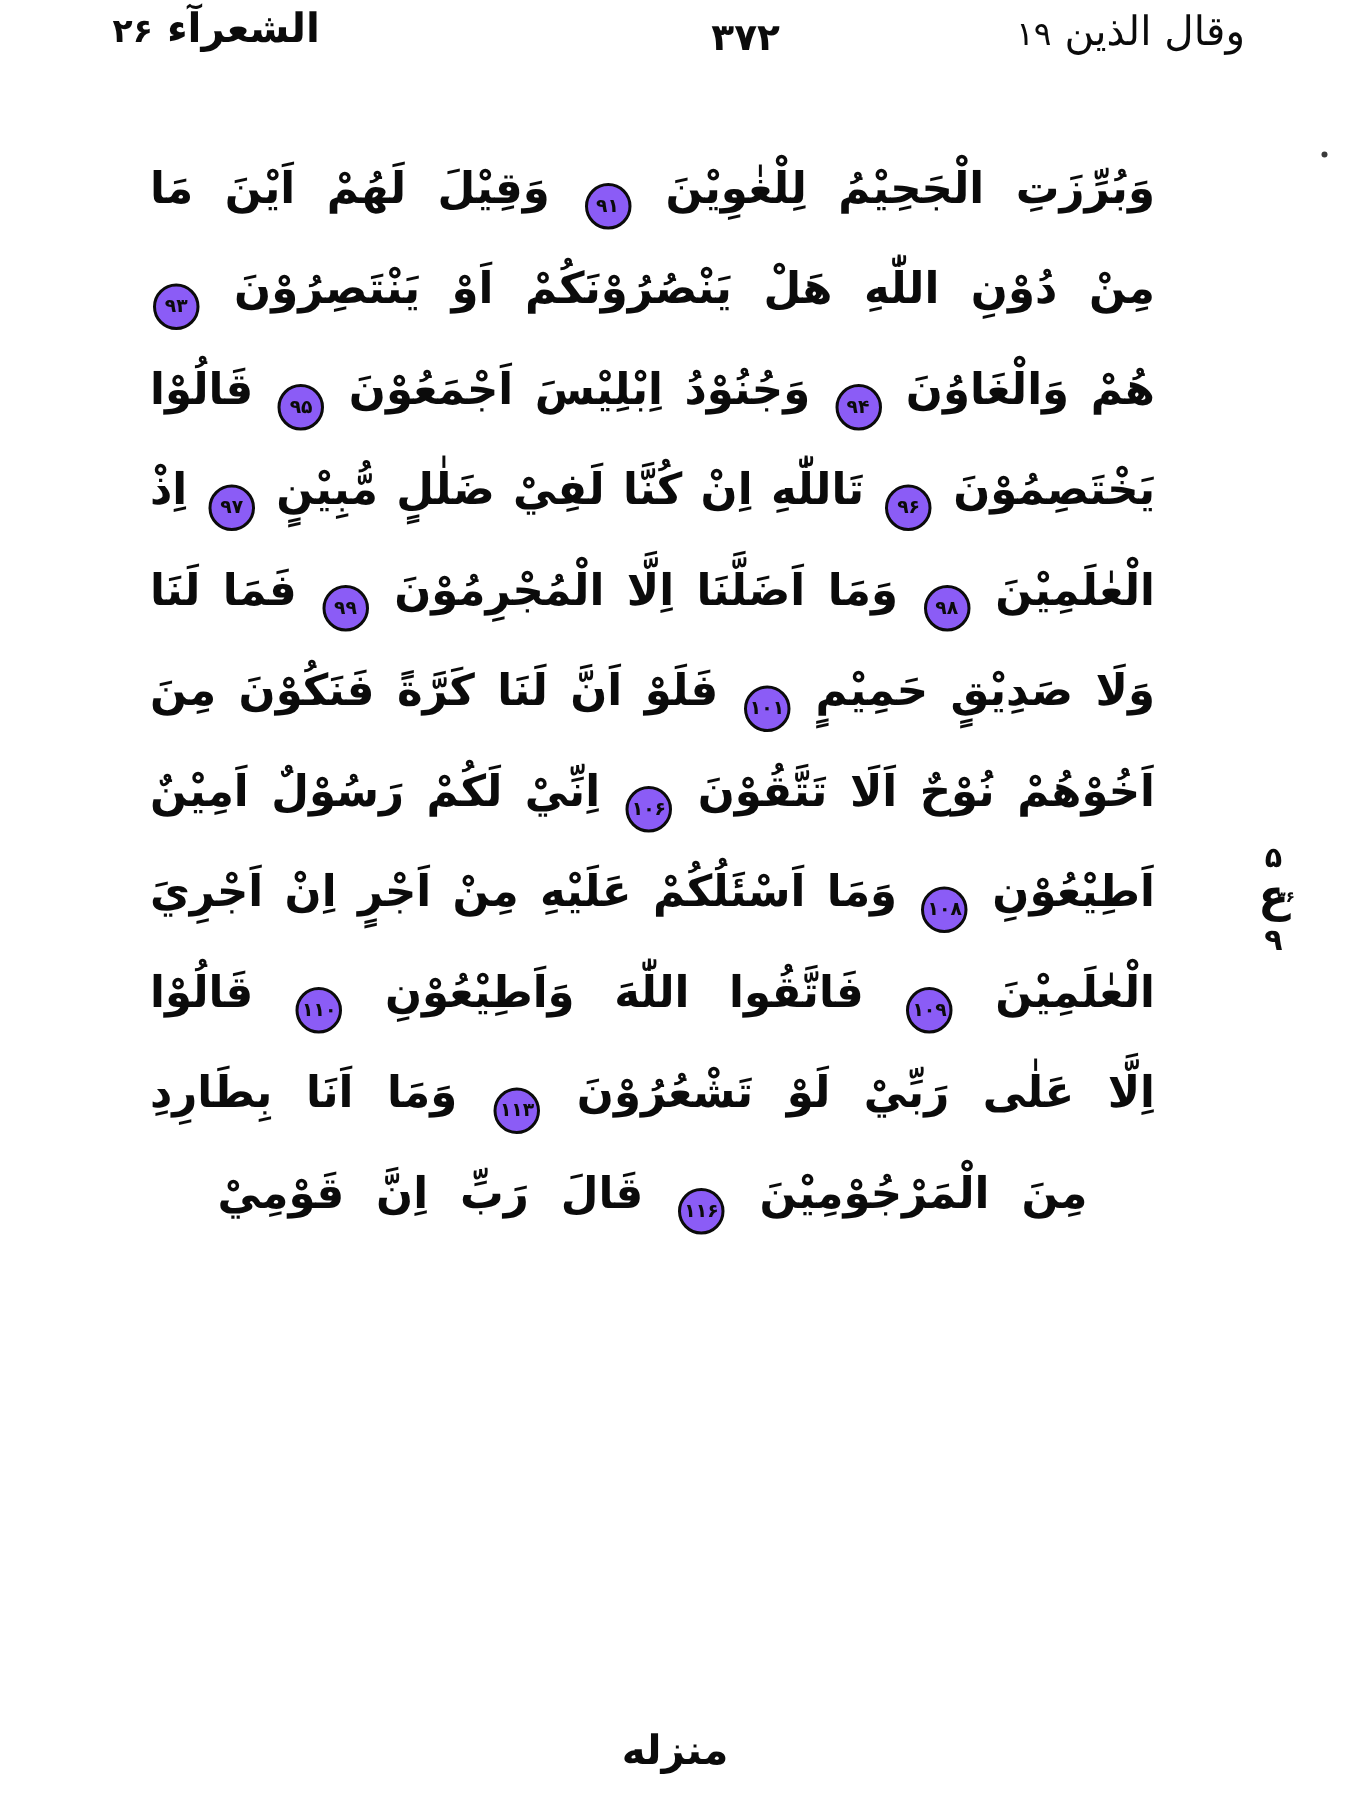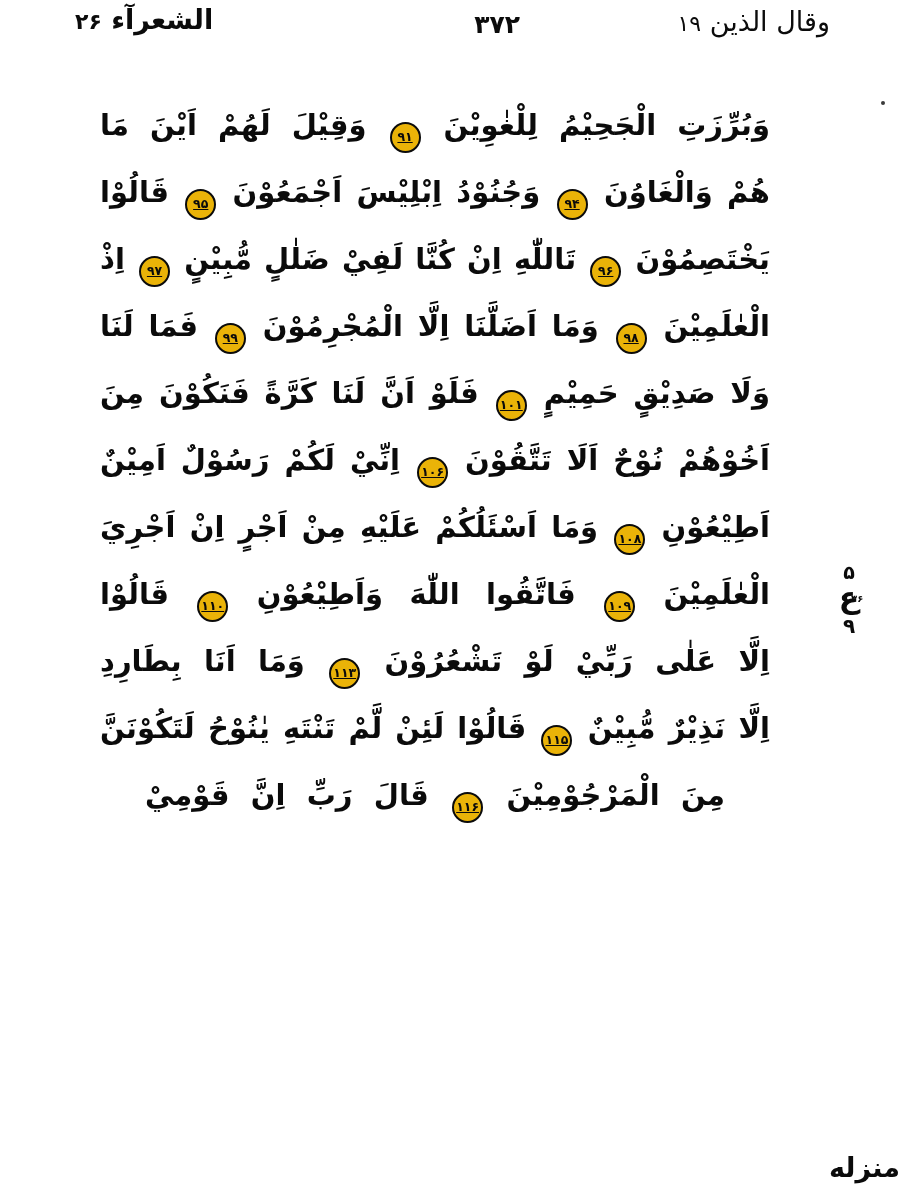--- a/index.html
+++ b/index.html
@@ -83,22 +83,21 @@
     box-sizing: border-box;
     width: 31px;
     height: 31px;
     border: 2.5px solid #0b0b0b;
     border-radius: 50%;
     font-size: 12.5px;
     font-weight: bold;
     line-height: 1;
     vertical-align: -6px;
     margin: 0 2px;
-    background: #eab308;
-    text-decoration: underline;
+    background: #8b5cf6;
   }
 
   
   .ruku-marker {
     position: absolute;
     top: 563px;
     right: 28px;
     width: 46px;
     display: flex;
     flex-direction: column;
@@ -115,21 +114,21 @@
     top: 11px;
   }
   .ruku-bottom { font-size: 20px; }
 
   
   .footer-catchword {
     position: absolute;
     top: 1152px;
     left: 0;
     width: 100%;
-    text-align: right;
+    text-align: center;
     font-size: 27px;
     font-weight: bold;
     direction: rtl;
   }
 
   
   .speck {
     position: absolute;
     top: 101px;
     left: 881px;
@@ -149,29 +148,29 @@
   </div>
   <div class="hdr-center">۳۷۲</div>
   <div class="hdr-left">
     <span>الشعرآء</span>
     <span class="hdr-num">۲۶</span>
   </div>
 </div>
 
 <div class="quran-block">
     <div class="line"><span class="ayah-text">وَبُرِّزَتِ الْجَحِيْمُ لِلْغٰوِيْنَ</span> <span class="ayah-circle">۹۱</span> <span class="ayah-text">وَقِيْلَ لَهُمْ اَيْنَ مَا كُنْتُمْ تَعْبُدُوْنَ</span>  </div>
+    <div class="line"><span class="ayah-text">مِنْ دُوْنِ اللّٰهِ هَلْ يَنْصُرُوْنَكُمْ اَوْ يَنْتَصِرُوْنَ</span> <span class="ayah-circle">۹۳</span>  </div>
     <div class="line"><span class="ayah-text">هُمْ وَالْغَاوُنَ</span> <span class="ayah-circle">۹۴</span> <span class="ayah-text">وَجُنُوْدُ اِبْلِيْسَ اَجْمَعُوْنَ</span> <span class="ayah-circle">۹۵</span> <span class="ayah-text">قَالُوْا وَهُمْ فِيْهَا</span> </div>
     <div class="line"><span class="ayah-text">يَخْتَصِمُوْنَ</span> <span class="ayah-circle">۹۶</span> <span class="ayah-text">تَاللّٰهِ اِنْ كُنَّا لَفِيْ ضَلٰلٍ مُّبِيْنٍ</span> <span class="ayah-circle">۹۷</span> <span class="ayah-text">اِذْ نُسَوِّيْكُمْ بِرَبِّ</span> </div>
     <div class="line"><span class="ayah-text">الْعٰلَمِيْنَ</span> <span class="ayah-circle">۹۸</span> <span class="ayah-text">وَمَا اَضَلَّنَا اِلَّا الْمُجْرِمُوْنَ</span> <span class="ayah-circle">۹۹</span> <span class="ayah-text">فَمَا لَنَا مِنْ شَافِعِيْنَ</span>  </div>
     <div class="line"><span class="ayah-text">وَلَا صَدِيْقٍ حَمِيْمٍ</span> <span class="ayah-circle">۱۰۱</span> <span class="ayah-text">فَلَوْ اَنَّ لَنَا كَرَّةً فَنَكُوْنَ مِنَ الْمُؤْمِنِيْنَ</span>  </div>
     <div class="line"><span class="ayah-text">اَخُوْهُمْ نُوْحٌ اَلَا تَتَّقُوْنَ</span> <span class="ayah-circle">۱۰۶</span> <span class="ayah-text">اِنِّيْ لَكُمْ رَسُوْلٌ اَمِيْنٌ</span>   </div>
     <div class="line"><span class="ayah-text">اَطِيْعُوْنِ</span> <span class="ayah-circle">۱۰۸</span> <span class="ayah-text">وَمَا اَسْئَلُكُمْ عَلَيْهِ مِنْ اَجْرٍ اِنْ اَجْرِيَ اِلَّا عَلٰى رَبِّ</span> </div>
     <div class="line"><span class="ayah-text">الْعٰلَمِيْنَ</span> <span class="ayah-circle">۱۰۹</span> <span class="ayah-text">فَاتَّقُوا اللّٰهَ وَاَطِيْعُوْنِ</span> <span class="ayah-circle">۱۱۰</span> <span class="ayah-text">قَالُوْا اَنُؤْمِنُ لَكَ وَاتَّبَعَكَ</span> </div>
     <div class="line"><span class="ayah-text">اِلَّا عَلٰى رَبِّيْ لَوْ تَشْعُرُوْنَ</span> <span class="ayah-circle">۱۱۳</span> <span class="ayah-text">وَمَا اَنَا بِطَارِدِ الْمُؤْمِنِيْنَ</span>   </div>
-    <div class="line"><span class="ayah-text">اِلَّا نَذِيْرٌ مُّبِيْنٌ</span> <span class="ayah-circle">۱۱۵</span> <span class="ayah-text">قَالُوْا لَئِنْ لَّمْ تَنْتَهِ يٰنُوْحُ لَتَكُوْنَنَّ</span> </div>
     <div class="line"><span class="ayah-text">مِنَ الْمَرْجُوْمِيْنَ</span> <span class="ayah-circle">۱۱۶</span> <span class="ayah-text">قَالَ رَبِّ اِنَّ قَوْمِيْ كَذَّبُوْنِ</span>  </div>
   </div>
 
 <div class="ruku-marker">
   <span class="ruku-top">۵</span>
   <span class="ruku-mid">
     <span>ع</span>
     <span class="ruku-inner">۳۶</span>
   </span>
   <span class="ruku-bottom">۹</span>

